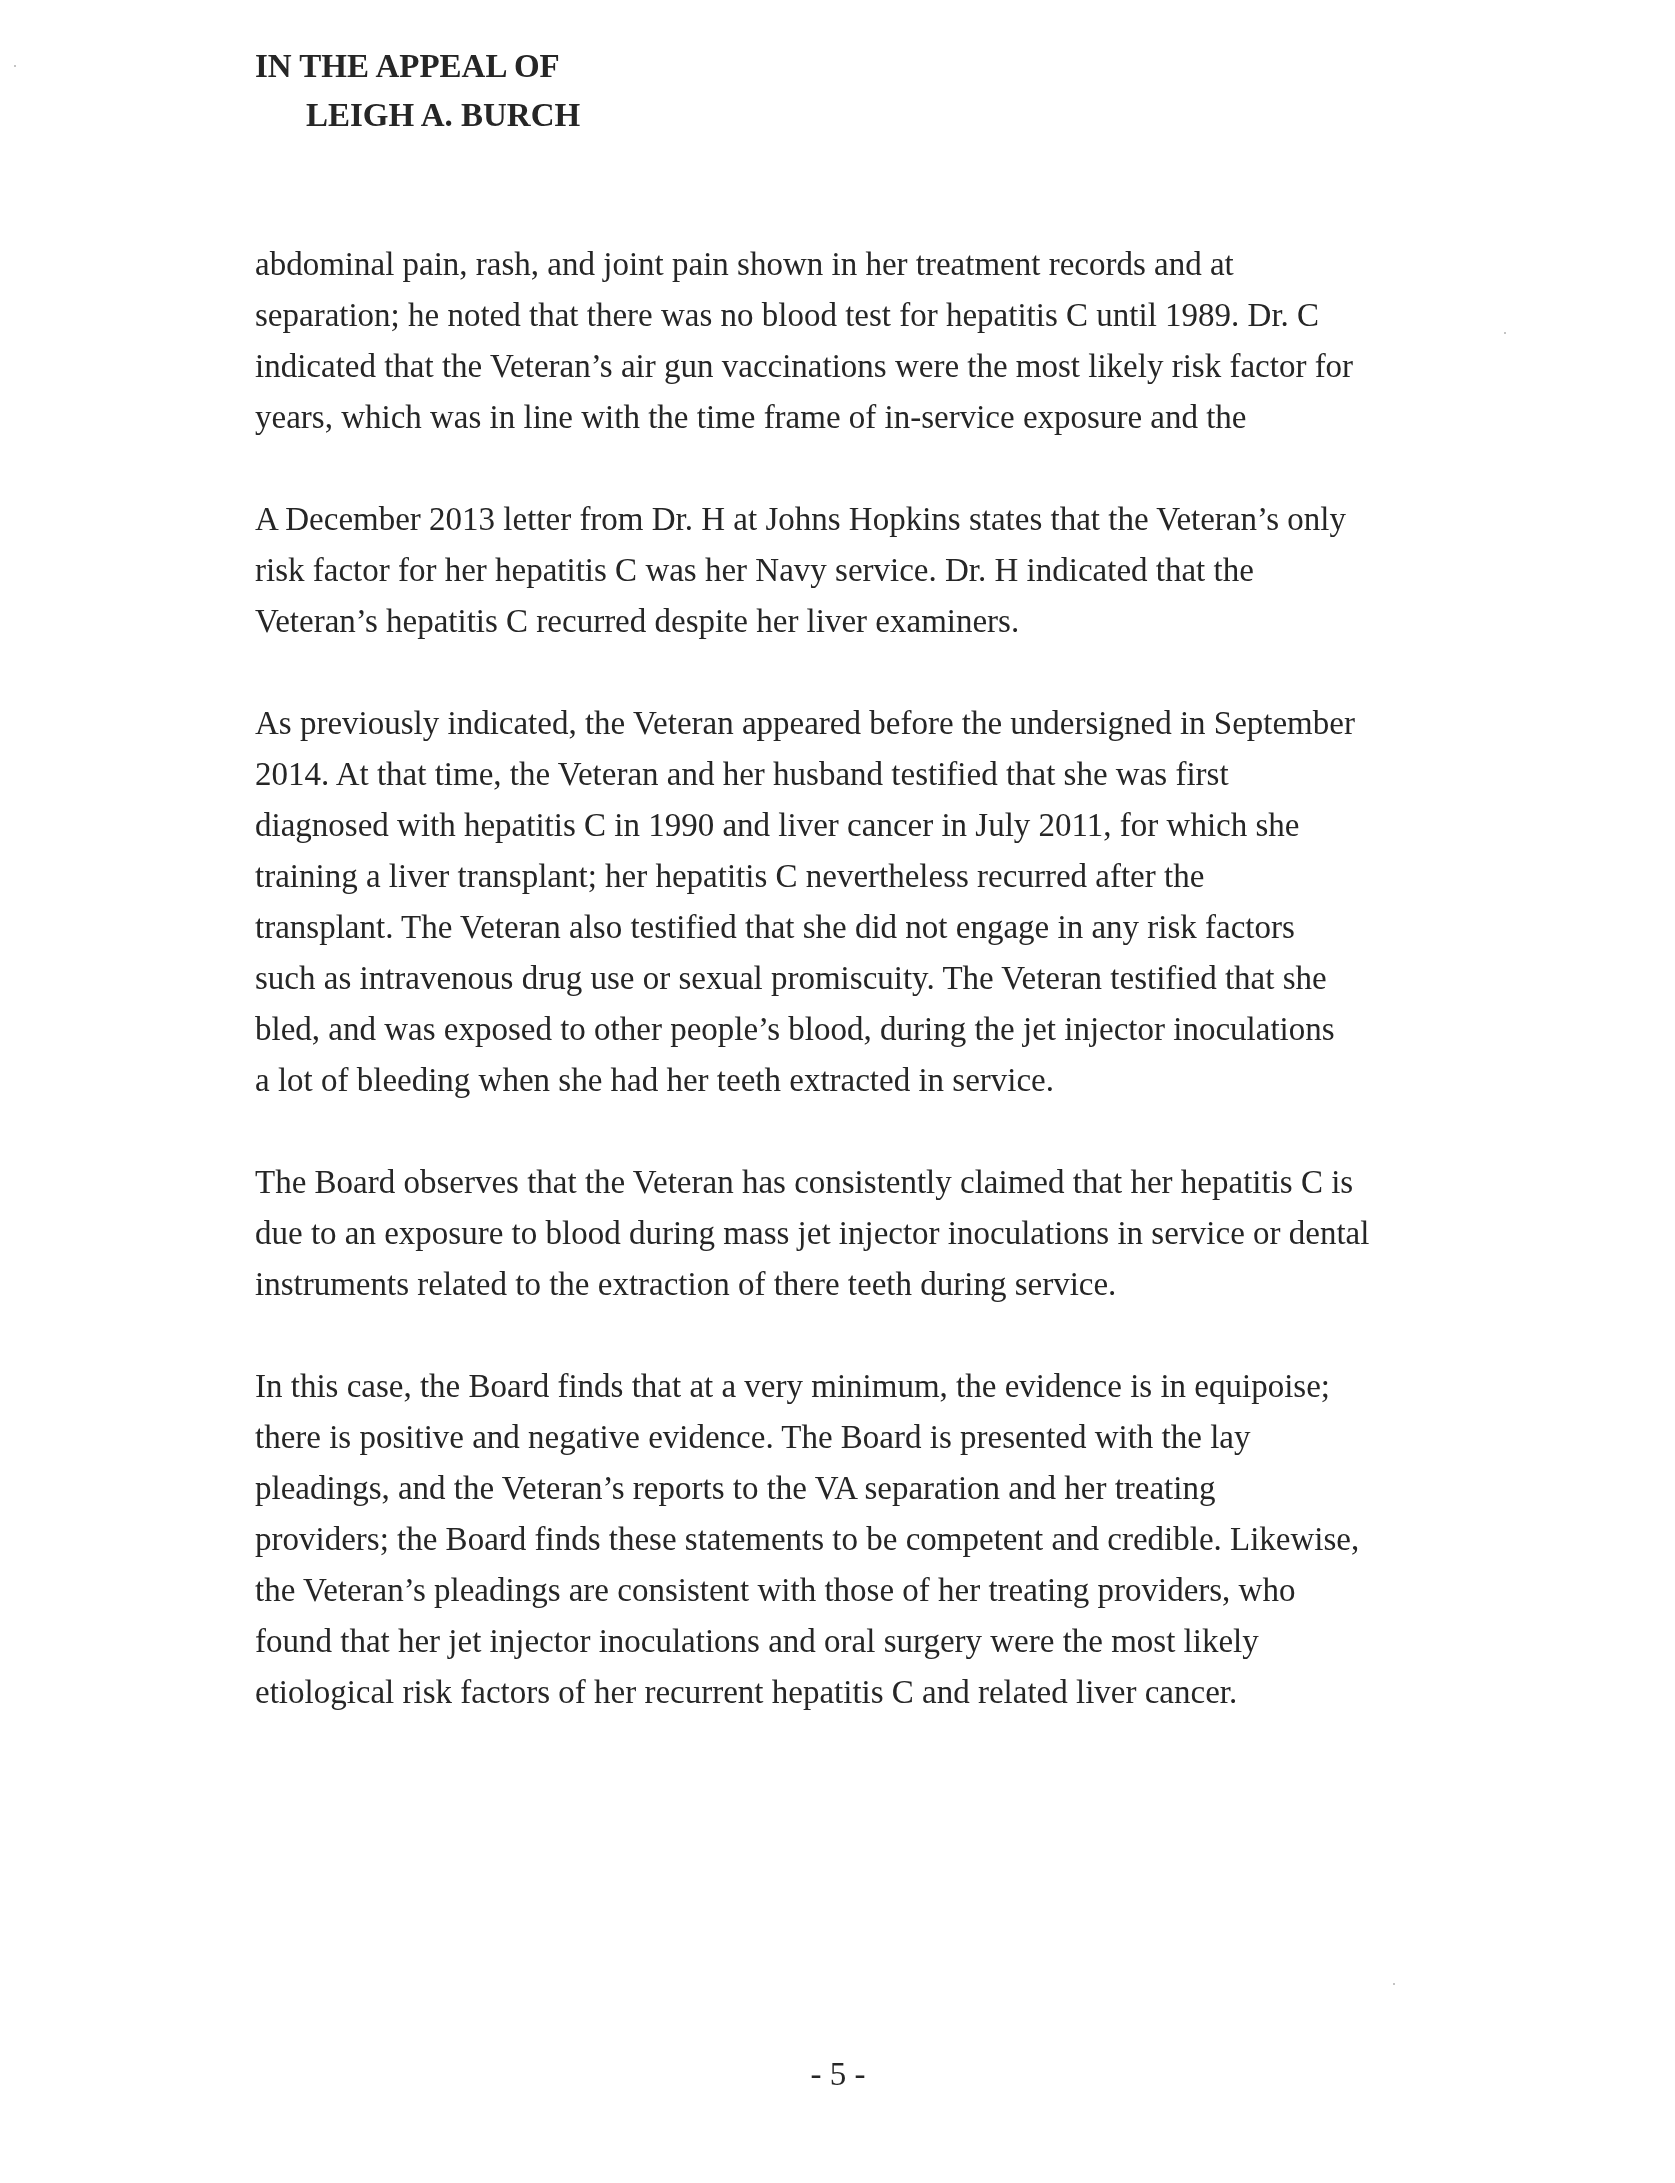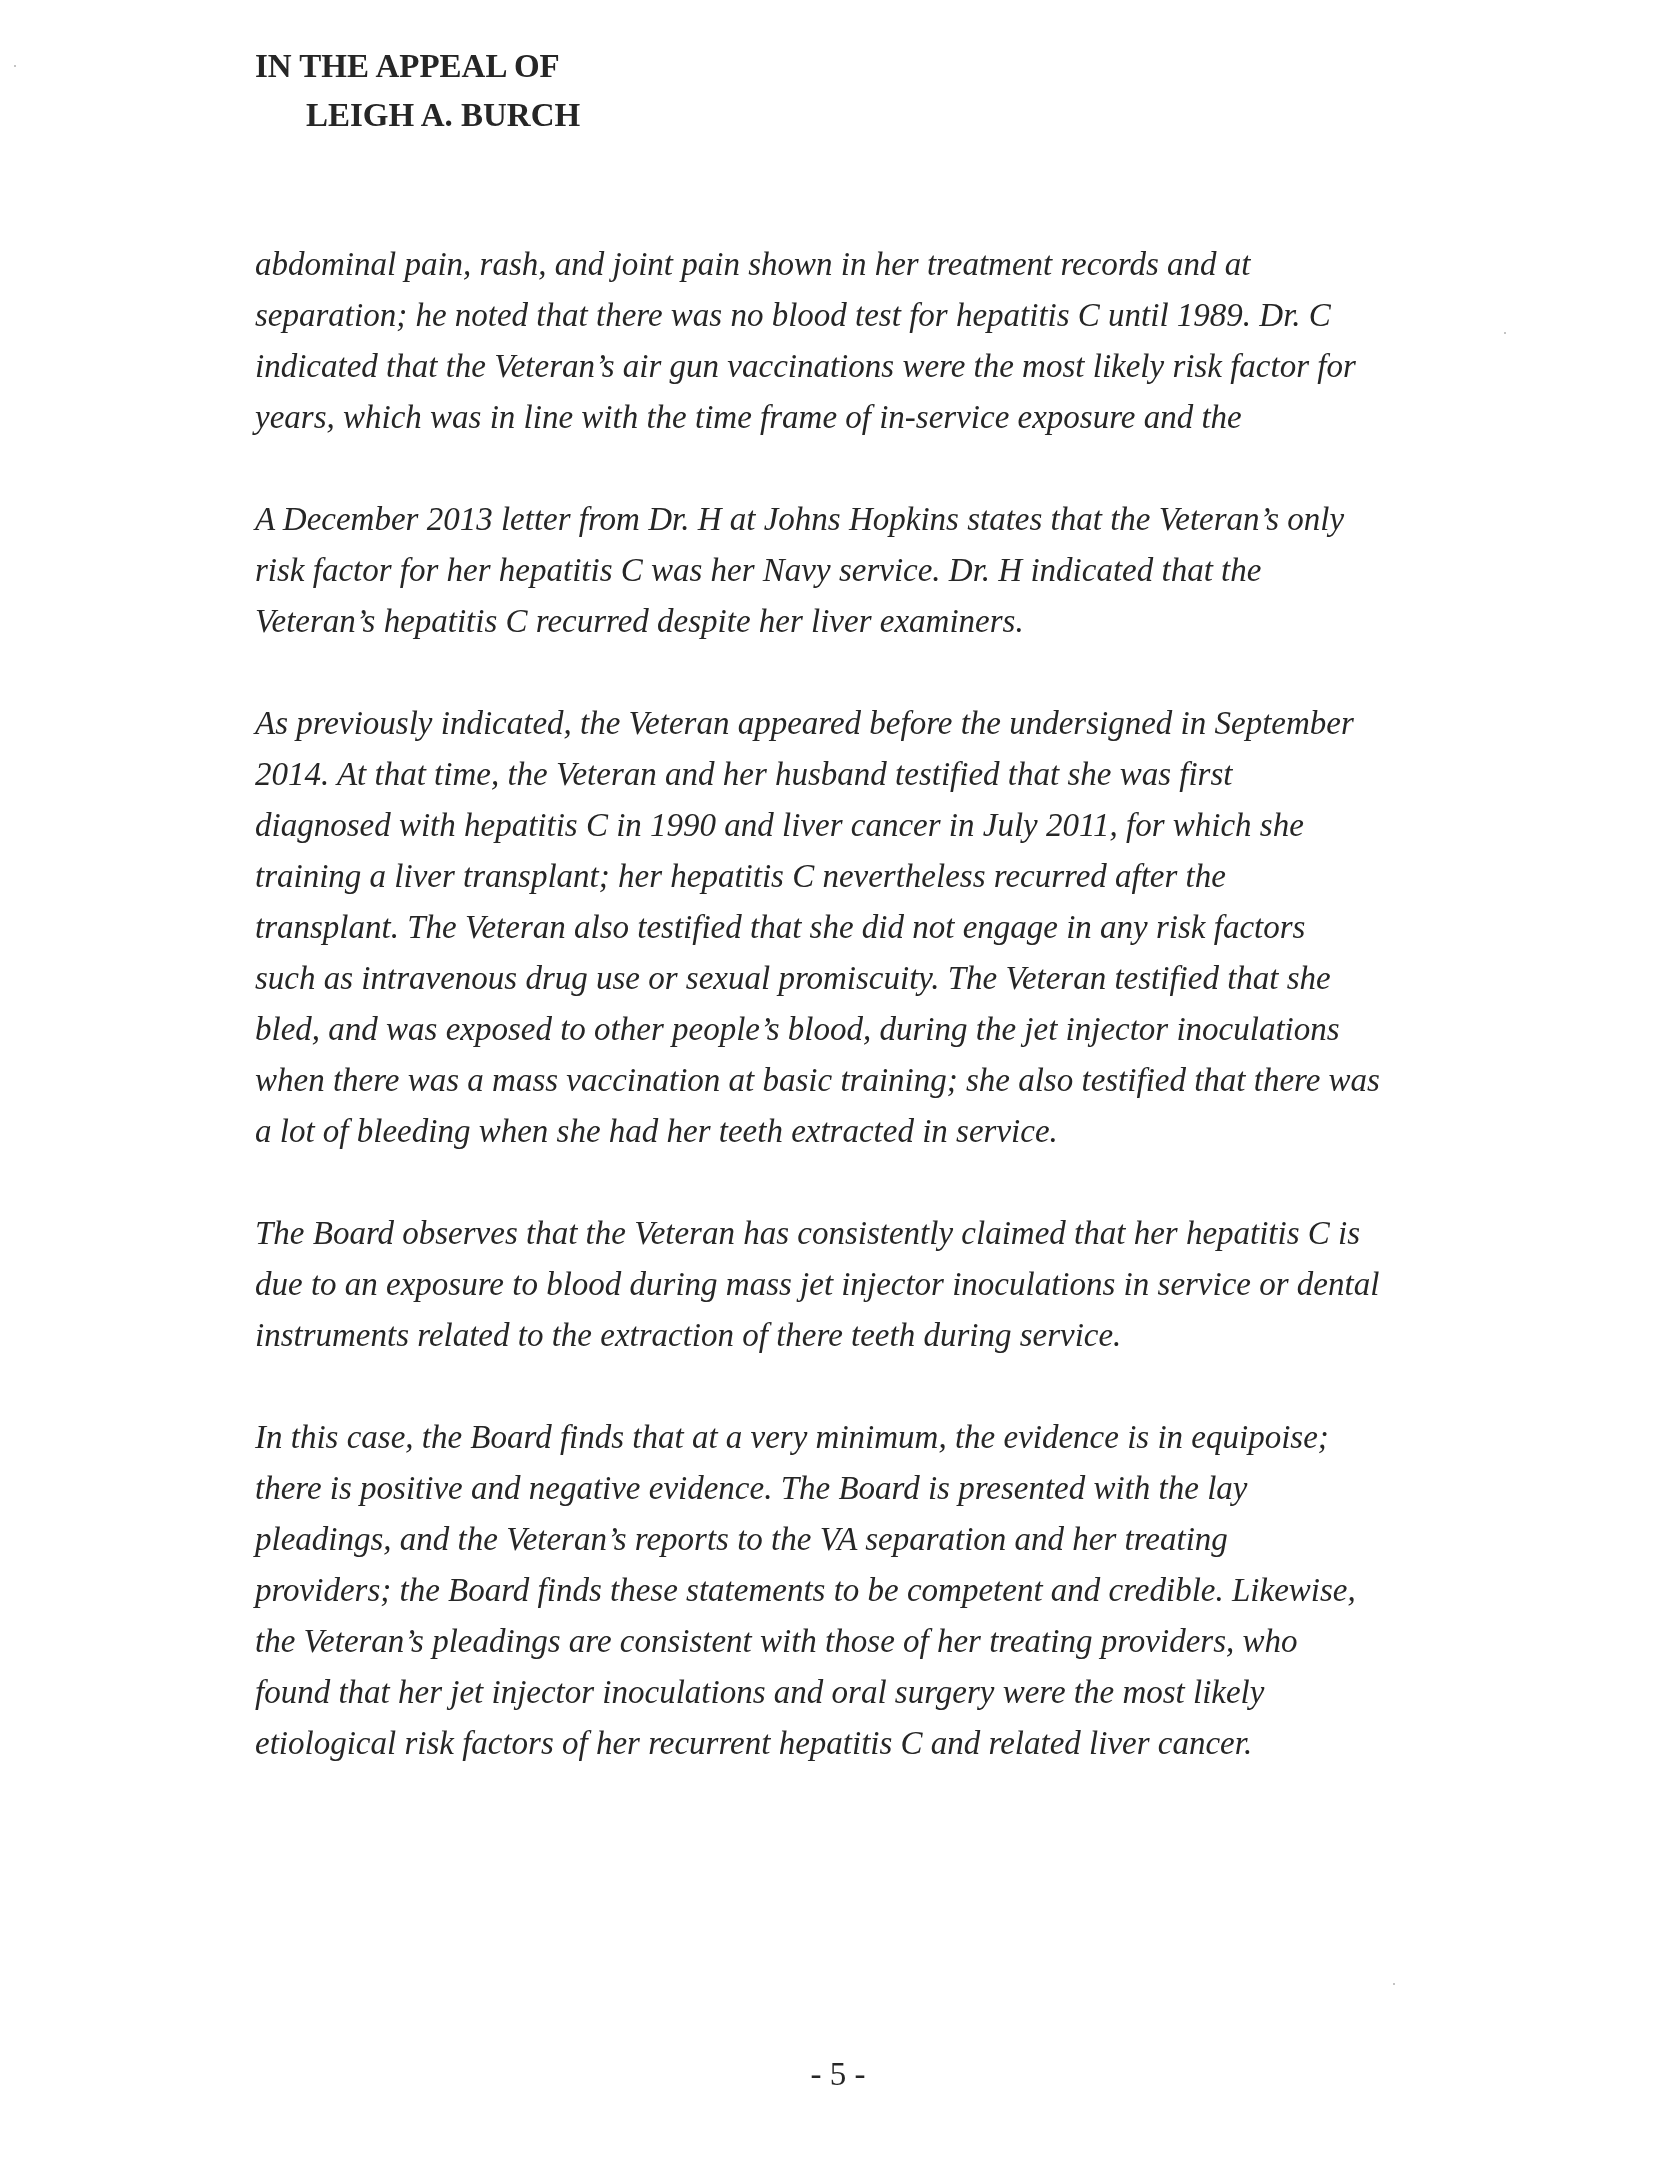--- a/index.html
+++ b/index.html
@@ -38,21 +38,20 @@
       position: absolute;
       left: 255px;
       top: 239px;
       width: 1257px;
       font-size: 33px;
       line-height: 51px;
     }
     .para {
       margin: 0 0 51px 0;
       white-space: nowrap;
-      font-style: italic;
     }
     .para span.ln {
       display: block;
       height: 51px;
     }
     .page-number {
       position: absolute;
       left: 0;
       width: 1676px;
       top: 2054px;
@@ -90,21 +89,20 @@
       <span class="ln">Veteran’s hepatitis C recurred despite her liver examiners.</span>
     </div>
     <div class="para">
       <span class="ln">As previously indicated, the Veteran appeared before the undersigned in September</span>
       <span class="ln">2014.  At that time, the Veteran and her husband testified that she was first</span>
       <span class="ln">diagnosed with hepatitis C in 1990 and liver cancer in July 2011, for which she</span>
       <span class="ln">training a liver transplant; her hepatitis C nevertheless recurred after the</span>
       <span class="ln">transplant.  The Veteran also testified that she did not engage in any risk factors</span>
       <span class="ln">such as intravenous drug use or sexual promiscuity.  The Veteran testified that she</span>
       <span class="ln">bled, and was exposed to other people’s blood, during the jet injector inoculations</span>
-      <span class="ln">when there was a mass vaccination at basic training; she also testified that there was</span>
       <span class="ln">a lot of bleeding when she had her teeth extracted in service.</span>
     </div>
     <div class="para">
       <span class="ln">The Board observes that the Veteran has consistently claimed that her hepatitis C is</span>
       <span class="ln">due to an exposure to blood during mass jet injector inoculations in service or dental</span>
       <span class="ln">instruments related to the extraction of there teeth during service.</span>
     </div>
     <div class="para">
       <span class="ln">In this case, the Board finds that at a very minimum, the evidence is in equipoise;</span>
       <span class="ln">there is positive and negative evidence.  The Board is presented with the lay</span>

